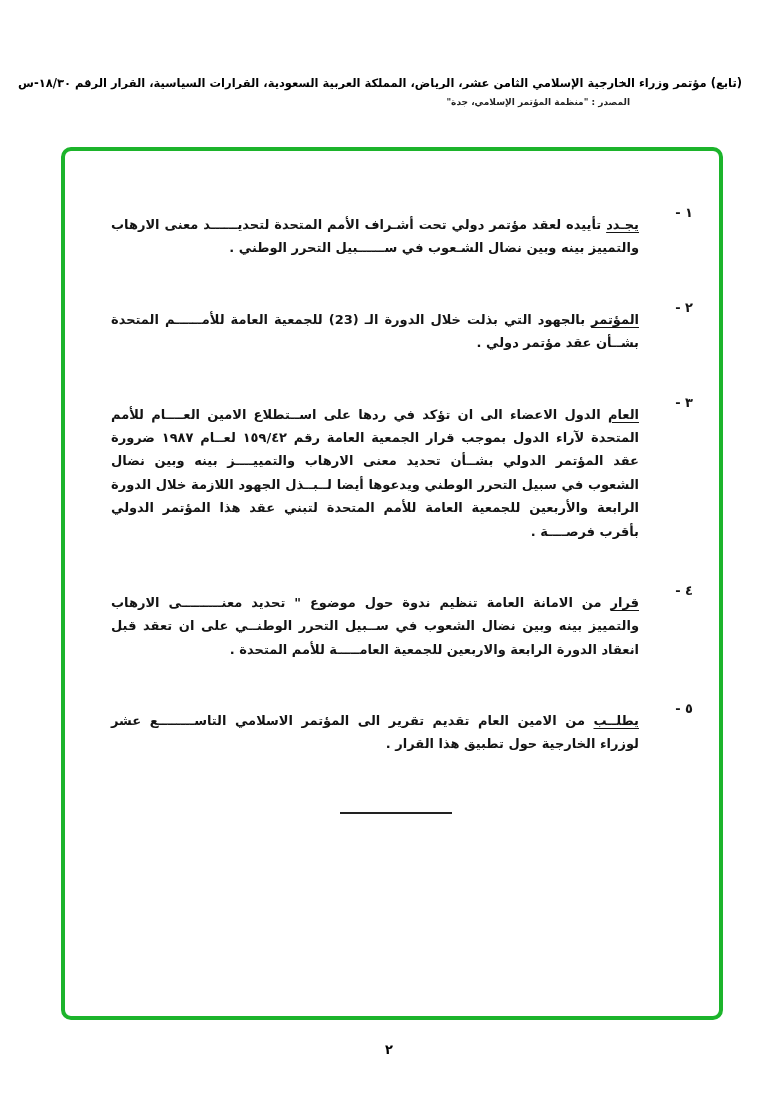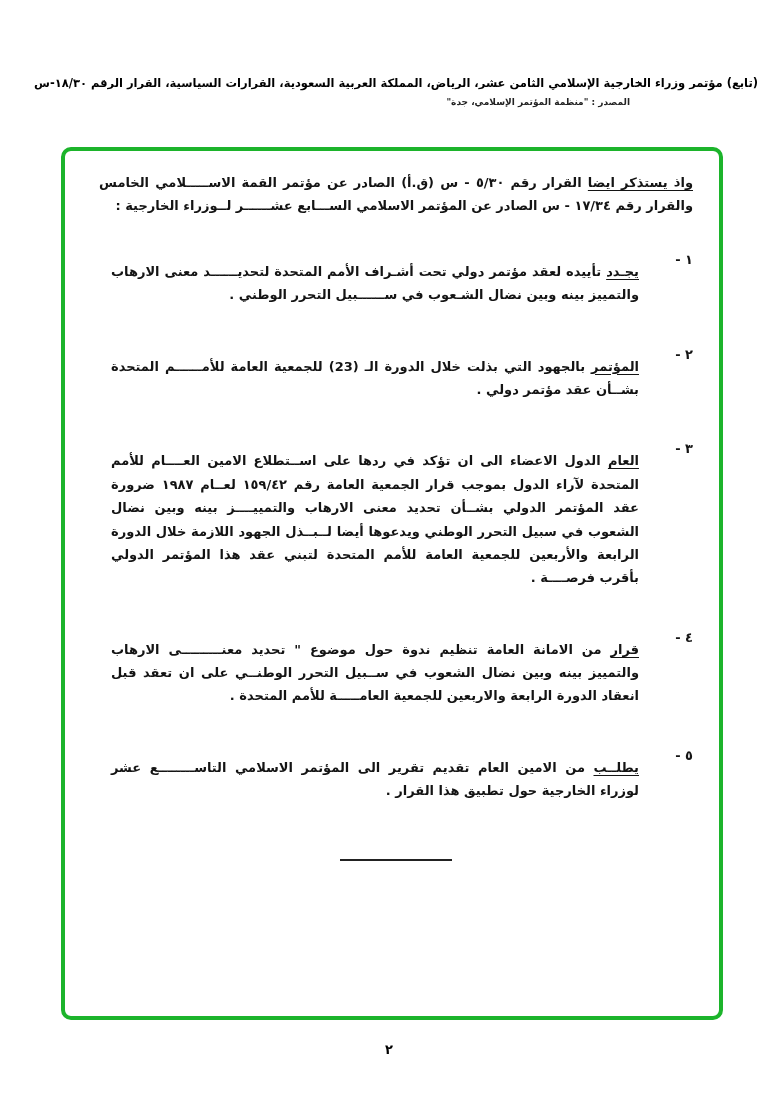--- a/index.html
+++ b/index.html
@@ -8,21 +8,21 @@
     font-family:"DejaVu Sans", sans-serif;
     direction:rtl;
     color:#111;
   }
   .page{position:relative;width:778px;height:1093px;background:#fff;overflow:hidden;}
 
   
   .header{position:absolute;top:76px;left:0;right:0;}
   .header-title{
     font-size:11.5px;font-weight:bold;color:#000;
-    padding:0 20px;text-align:right;letter-spacing:0;
+    padding:0 36px;text-align:right;letter-spacing:0;
     white-space:nowrap;
   }
   .header-source{
     font-size:9px;font-weight:bold;color:#222;
     margin-top:7px;padding-left:0;padding-right:148px;text-align:right;
   }
 
   
   .green-box{
     position:absolute;top:147px;left:61px;width:662px;height:873px;
@@ -59,24 +59,20 @@
   <div class="header">
     <div class="header-title">(تابع)  مؤتمر وزراء الخارجية الإسلامي الثامن عشر، الرياض، المملكة العربية السعودية، القرارات السياسية، القرار الرقم ١٨/٣٠-س</div>
     <div class="header-source">المصدر :  "منظمة المؤتمر الإسلامي، جدة"</div>
   </div>
 
   <div class="green-box">
     <div class="content">
 
 
 
-      <p class="para">
-        <span class="lead">واذ يستذكر ايضا</span>
-        <span>القرار رقم ٥/٣٠ - س (ق.أ) الصادر عن مؤتمر القمة الاســـــلامي الخامس والقرار رقم ١٧/٣٤ - س الصادر عن المؤتمر الاسلامي الســـابع عشــــــر لــوزراء الخارجية :</span>
-      </p>
 
       <div class="items">
 
         <div class="item">
           <span class="num">١ -</span>
           <p class="item-text">
             <span class="lead">يجـدد</span>
             <span>تأييده لعقد مؤتمر دولي تحت أشـراف الأمم المتحدة لتحديــــــد معنى الارهاب والتمييز بينه وبين نضال الشـعوب في ســــــبيل التحرر الوطني .</span>
           </p>
         </div>

